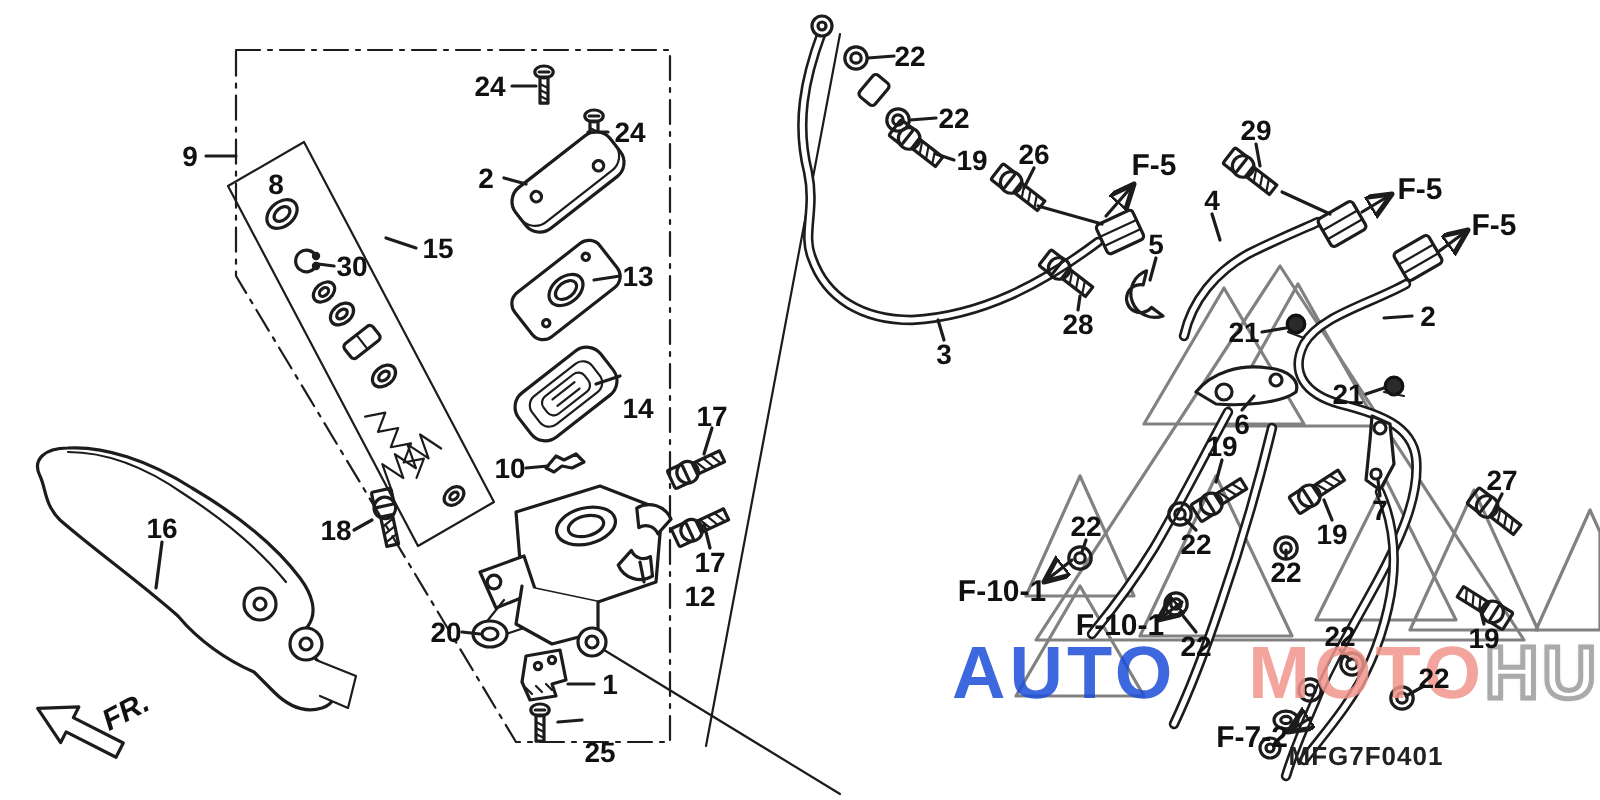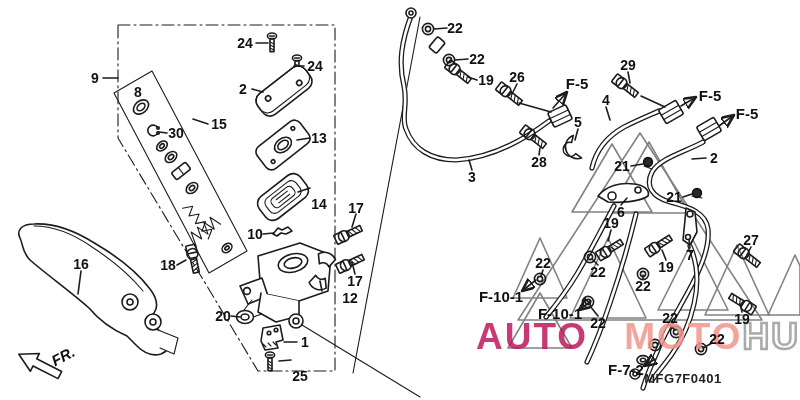--- a/index.html
+++ b/index.html
@@ -17,21 +17,21 @@
   .label{position:absolute;transform:translate(-50%,-50%);font-weight:bold;font-size:14px;
          color:#111;white-space:nowrap;line-height:1;}
   .label.ref{font-size:15px;letter-spacing:0px;}
   .code{position:absolute;left:683px;top:378px;transform:translate(-50%,-50%);
         font-weight:bold;font-size:13px;color:#222;letter-spacing:0.5px;}
   .fr{position:absolute;left:63px;top:356px;transform:translate(-50%,-50%) rotate(-28deg);
       font-weight:bold;font-style:italic;font-size:15px;color:#111;}
   .wordmark{position:absolute;left:476px;top:318px;width:330px;display:flex;
             font-weight:bold;font-size:37px;line-height:1;letter-spacing:2px;opacity:.85;
             font-family:"Liberation Sans",sans-serif;white-space:nowrap;}
-  .wm-auto{color:#be185d;}
+  .wm-auto{color:#1d4ed8;}
   .wm-moto{color:#f0958c;margin-left:36px;}
   .wm-hub{color:#ffffff;-webkit-text-stroke:2.5px #9c9c9c;
           text-shadow:0 0 2px #9c9c9c;}
   .wmtris{opacity:.55;}
 </style>
 </head>
 <body>
 
 <div class="stage">
 

